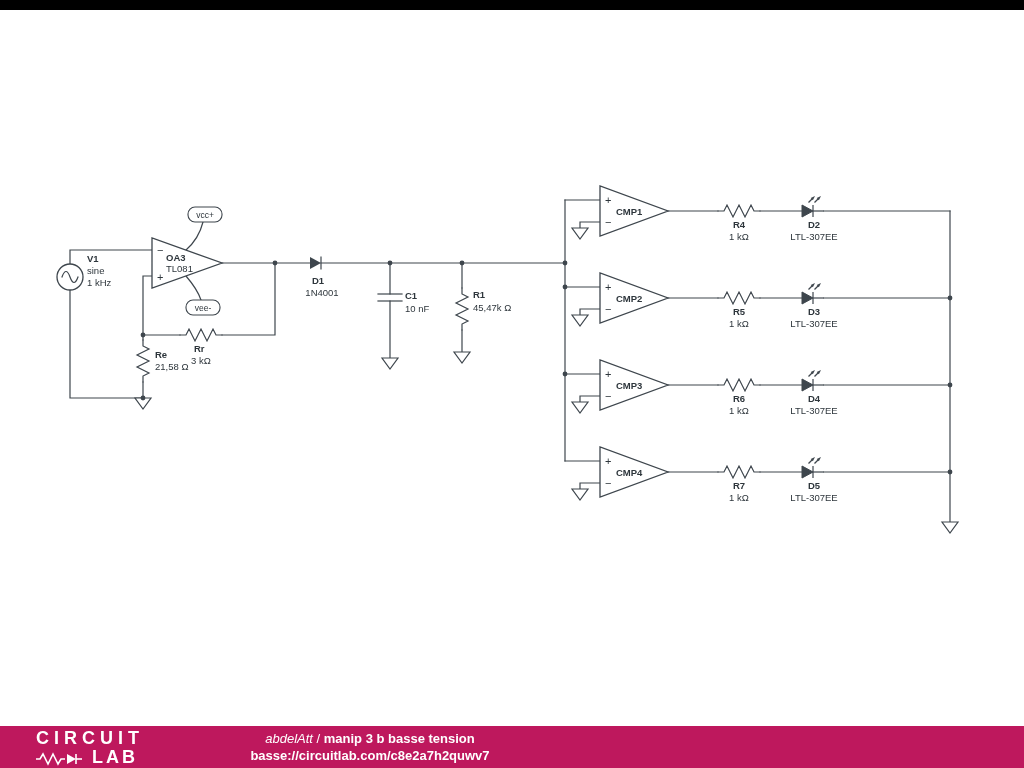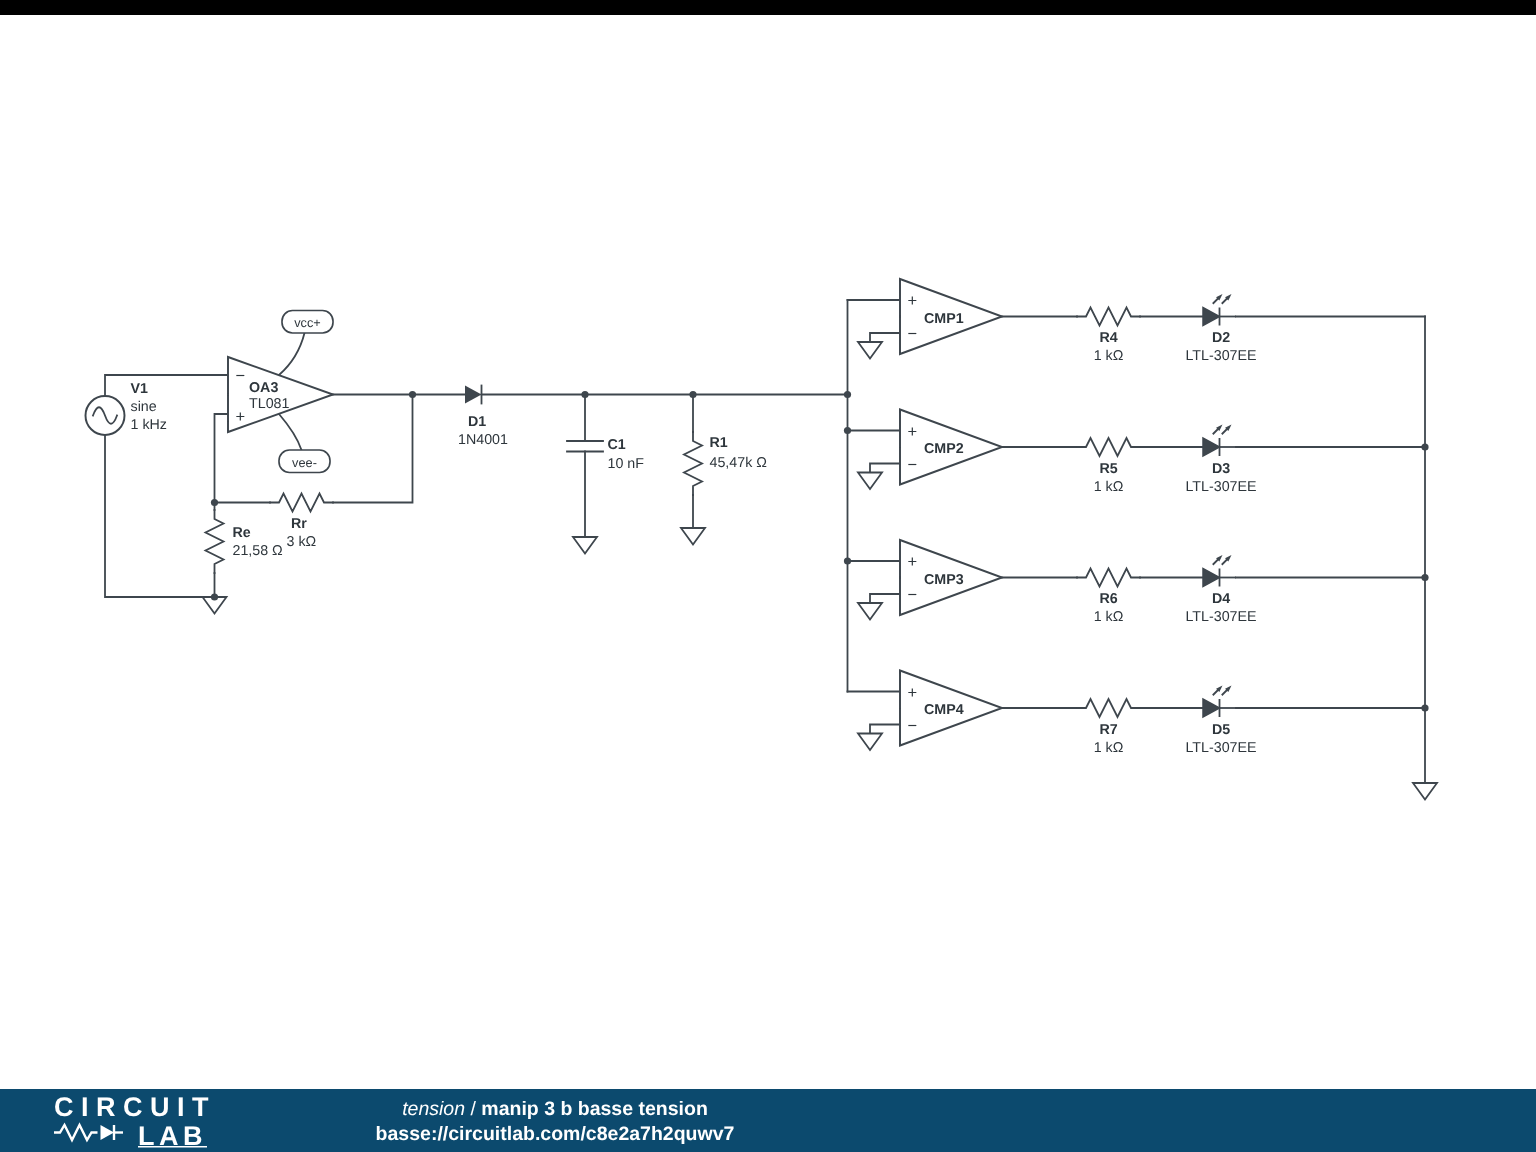--- a/index.html
+++ b/index.html
@@ -14,24 +14,24 @@
   .gndu{fill:#ffffff;stroke:#3e464d;stroke-width:1.2;}
   .dot{fill:#3e464d;stroke:none;}
   .dfill{fill:#3e464d;stroke:none;}
   .lbl{font-family:"Liberation Sans",sans-serif;font-size:9.5px;fill:#2e363c;}
   .small{font-size:8.5px;}
   .b{font-weight:bold;}
   .mid{text-anchor:middle;}
   .sign{font-family:"Liberation Sans",sans-serif;font-size:11px;fill:#2e363c;}
 
   
-  .footer{position:absolute;left:0;top:726px;width:1024px;height:42px;background:#0c4a6e;color:#ffffff;}
+  .footer{position:absolute;left:0;top:726px;width:1024px;height:42px;background:#be185d;color:#ffffff;}
   .logo{position:absolute;left:36px;top:2px;}
   .logo-top{font-size:18px;font-weight:bold;letter-spacing:5px;color:#ffffff;line-height:20px;}
-  .logo-bottom{display:flex;align-items:flex-start;gap:4px;line-height:18px;text-decoration:underline;}
+  .logo-bottom{display:flex;align-items:flex-end;gap:4px;line-height:18px;}
   .logo-lab{font-size:18px;font-weight:bold;letter-spacing:3px;color:#ffffff;}
   .attribution{position:absolute;left:150px;top:4px;width:440px;text-align:center;}
   .attr-line1{font-size:13px;line-height:17px;color:#ffffff;}
   .attr-line1 .author{font-style:italic;}
   .attr-line1 .title{font-weight:bold;}
   .attr-url{font-size:13px;line-height:17px;font-weight:bold;color:#ffffff;}
 </style>
 </head>
 <body>
 
@@ -231,19 +231,19 @@
           <path d="M0,7 L4,7 L7,2 L12,12 L17,2 L22,12 L25,7 L29,7" stroke="#ffffff" stroke-width="1.6" fill="none"></path>
           <polygon points="31,2 31,12 40,7" fill="#ffffff"></polygon>
           <line x1="40" y1="2" x2="40" y2="12" stroke="#ffffff" stroke-width="1.6"></line>
           <line x1="40" y1="7" x2="46" y2="7" stroke="#ffffff" stroke-width="1.6"></line>
         </svg>
         <span class="logo-lab">LAB</span>
       </div>
     </div>
     <div class="attribution">
       <div class="attr-line1">
-        <span class="author">tension</span><span> / </span><span class="title">manip 3 b basse tension</span>
+        <span class="author">abdelAtt</span><span> / </span><span class="title">manip 3 b basse tension</span>
       </div>
       <div class="attr-url">basse://circuitlab.com/c8e2a7h2quwv7</div>
     </div>
   </div>
 
 </div>
 
 </body></html>

